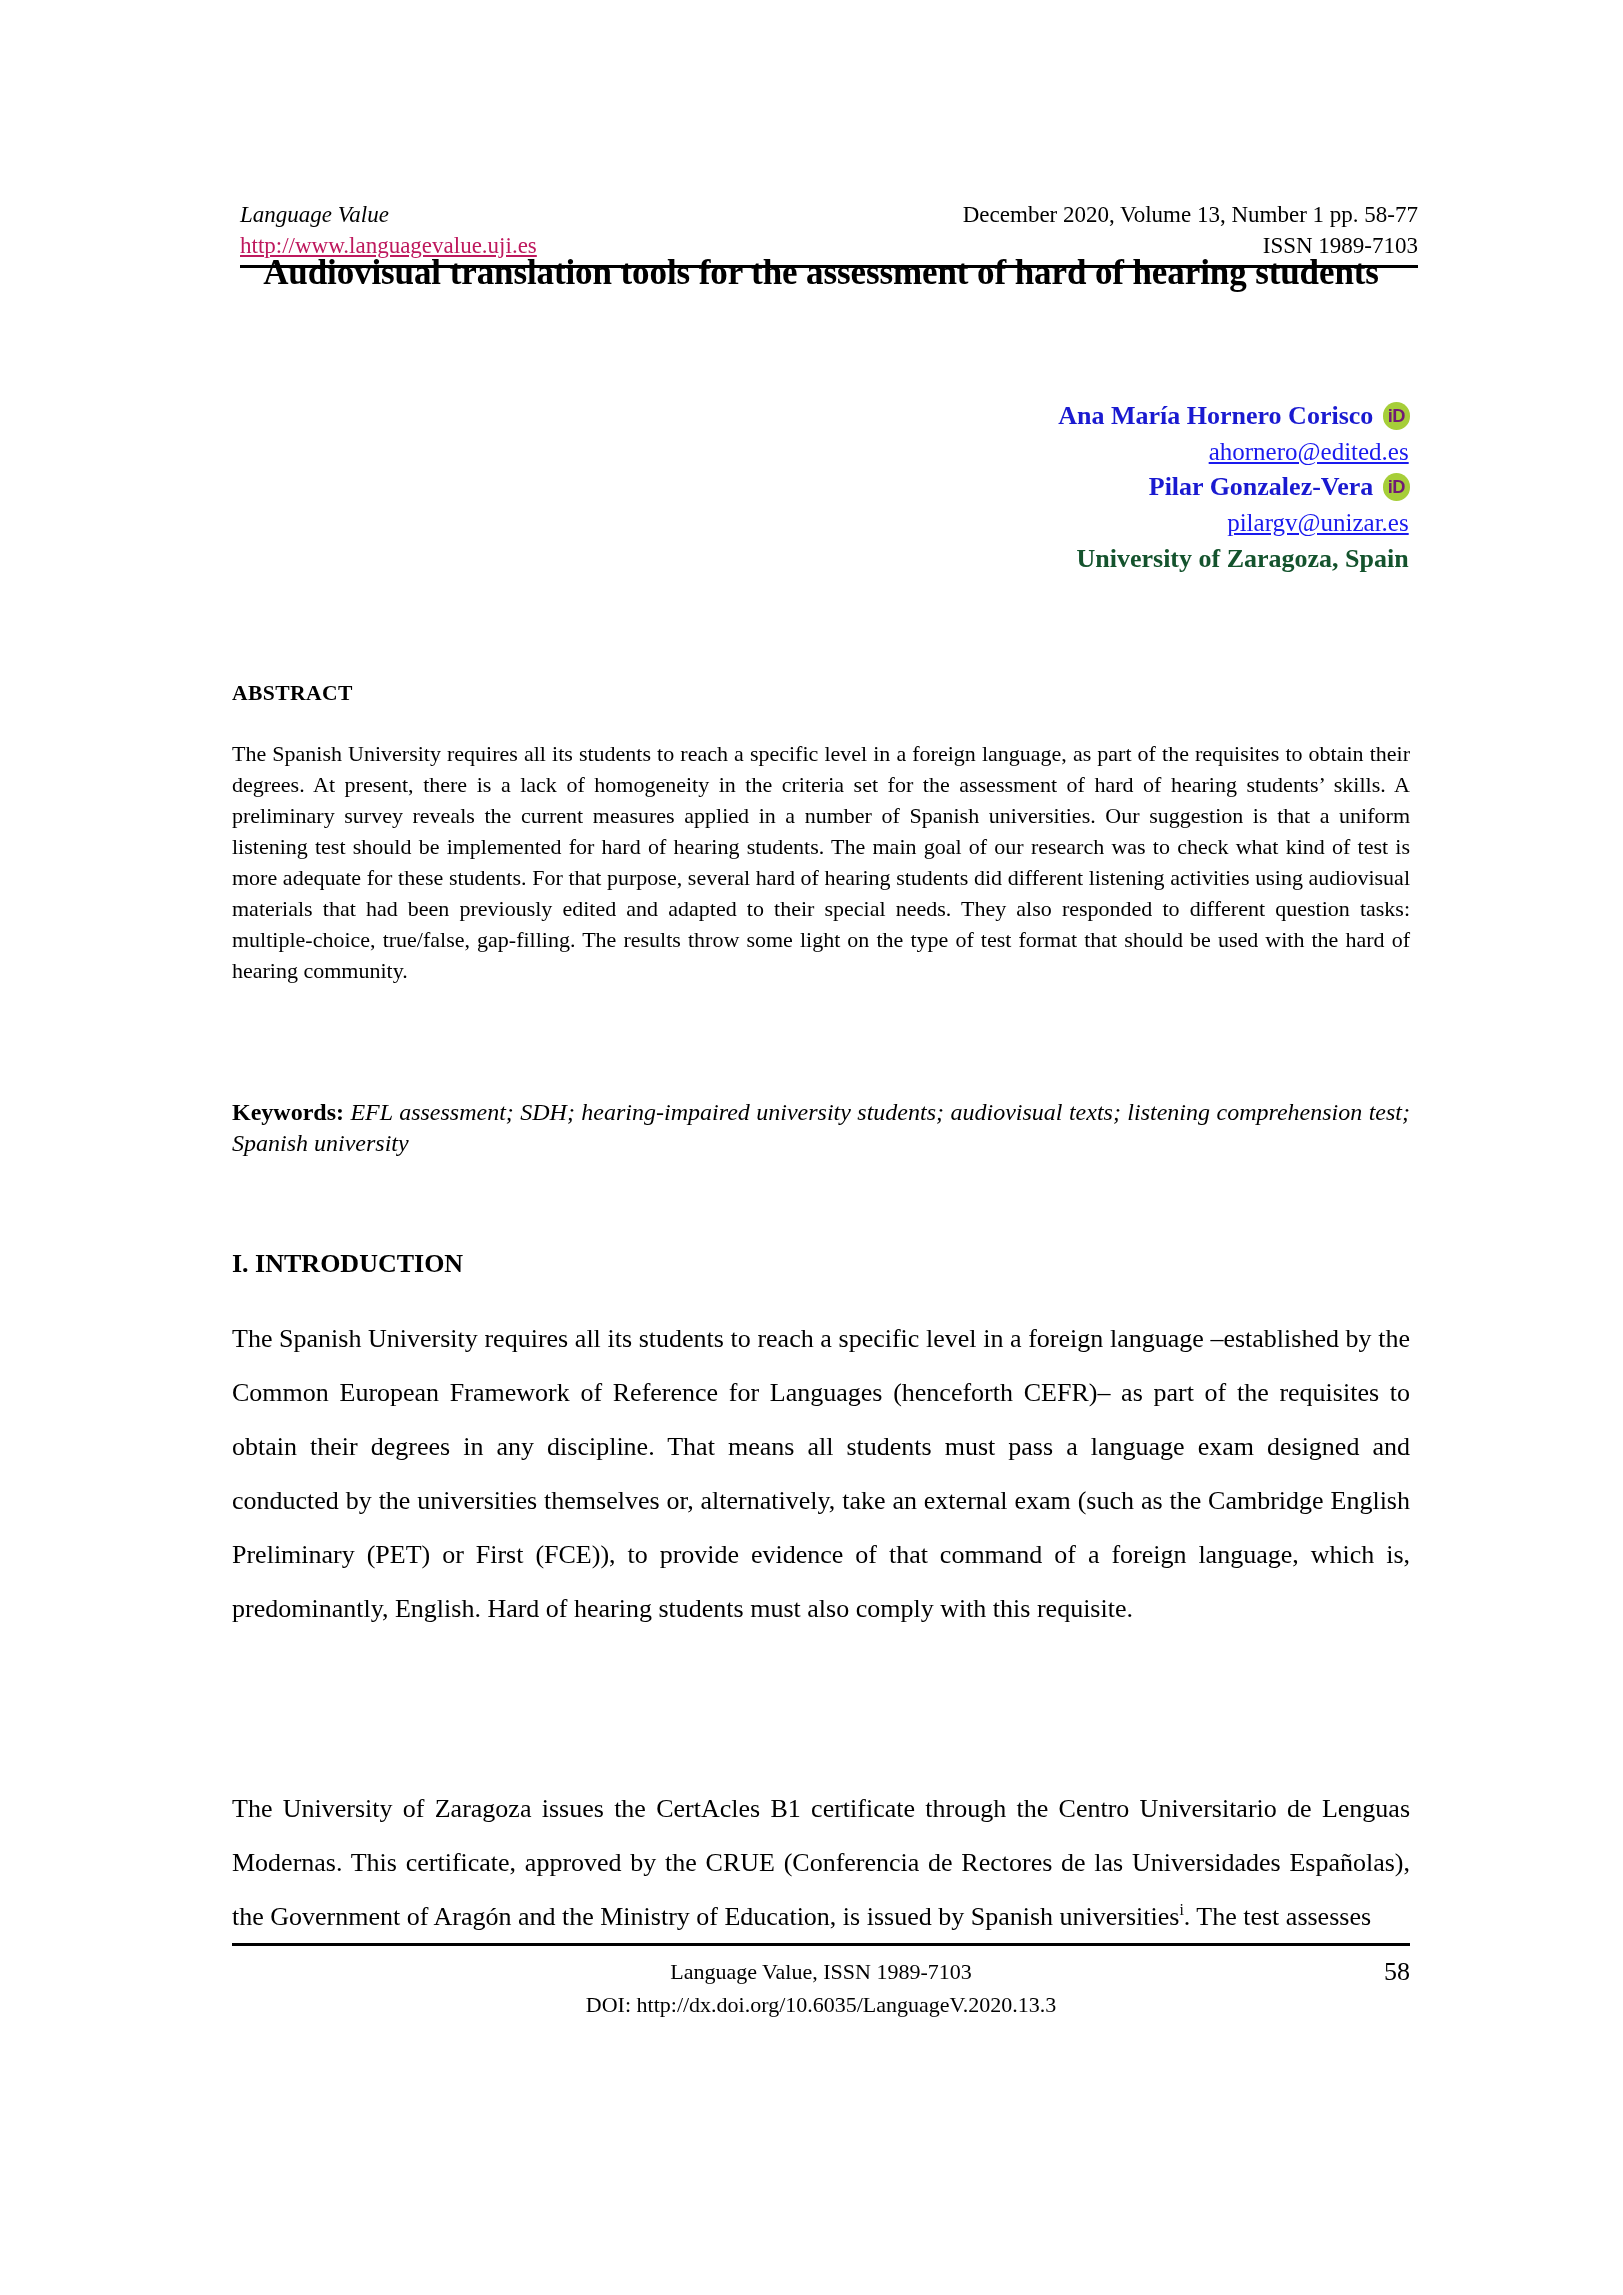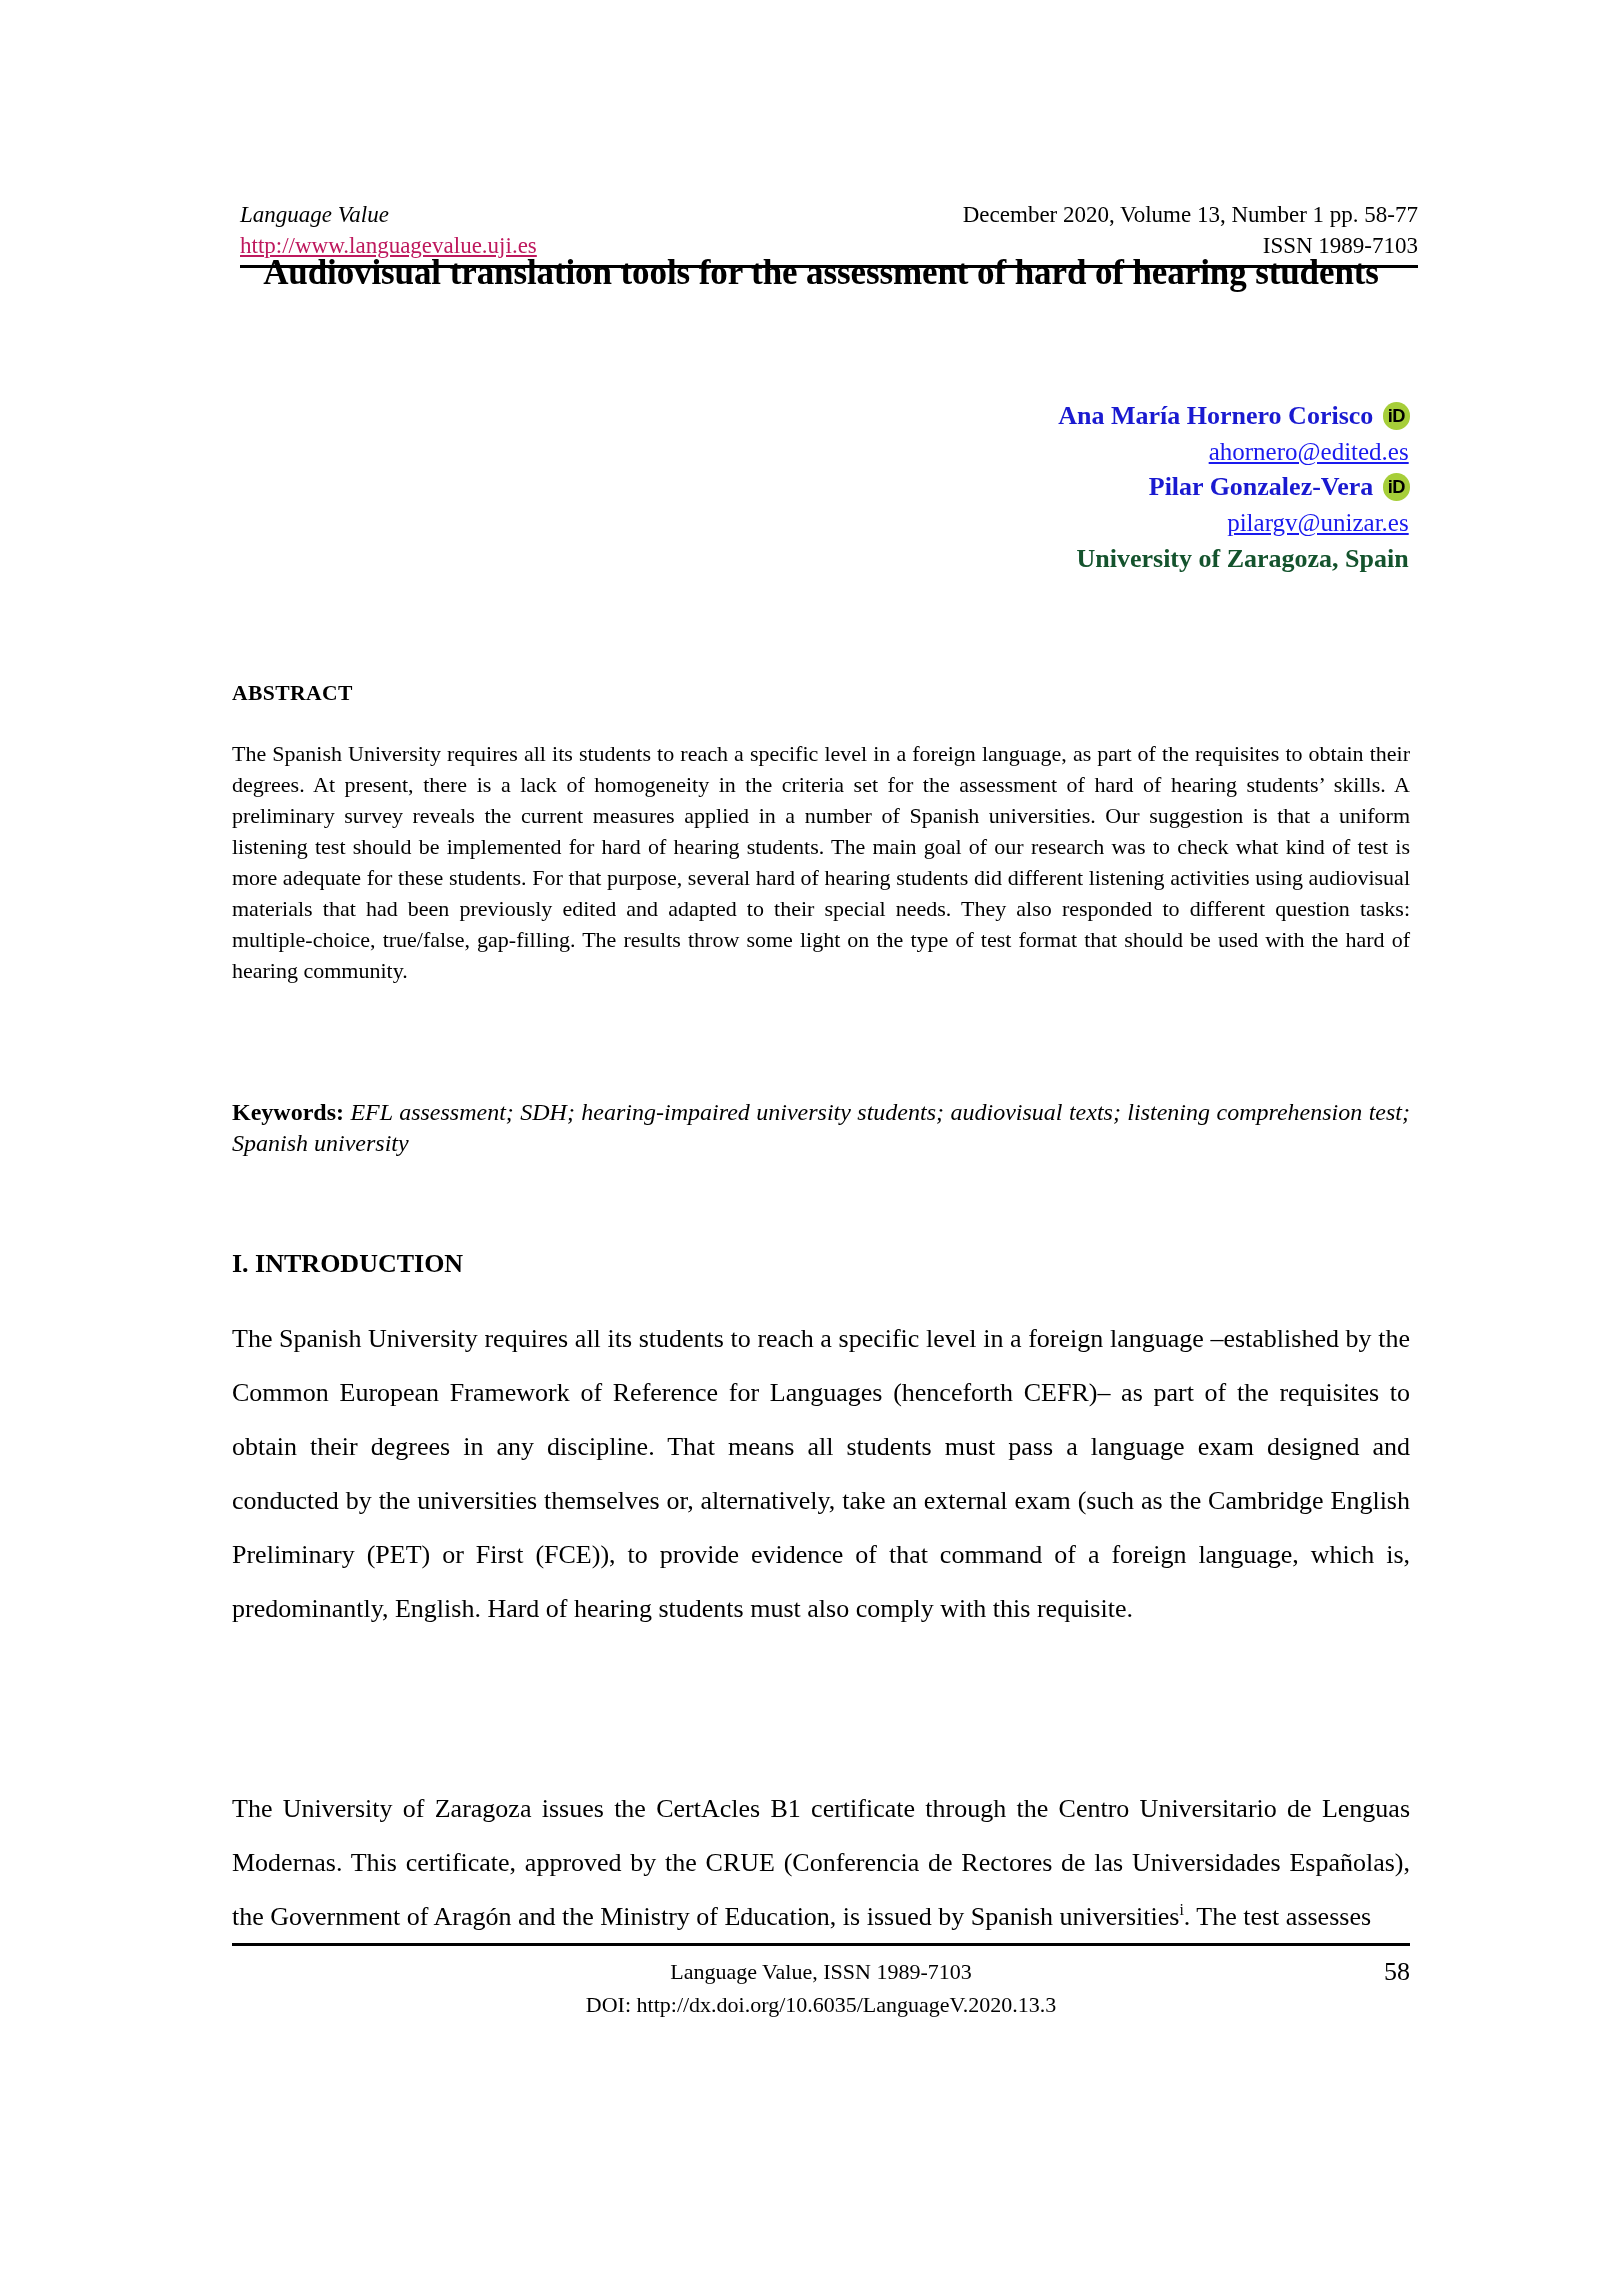--- a/index.html
+++ b/index.html
@@ -85,21 +85,21 @@
     border-radius: 50%;
     background: #a6ce39;
     margin-left: 9.2px;
     position: relative;
     vertical-align: middle;
     flex: none;
   }
   .orcid-icon span {
     position: absolute;
     left: 0; right: 0; top: 0; bottom: 0;
-    color: #000000;
+    color: #701a75;
     font-size: 18.3px;
     font-weight: bold;
     line-height: 27.5px;
     text-align: center;
     font-family: "Liberation Sans", sans-serif;
     letter-spacing: -0.7px;
   }
   .author-email {
     font-size: 25px;
     line-height: 35px;

